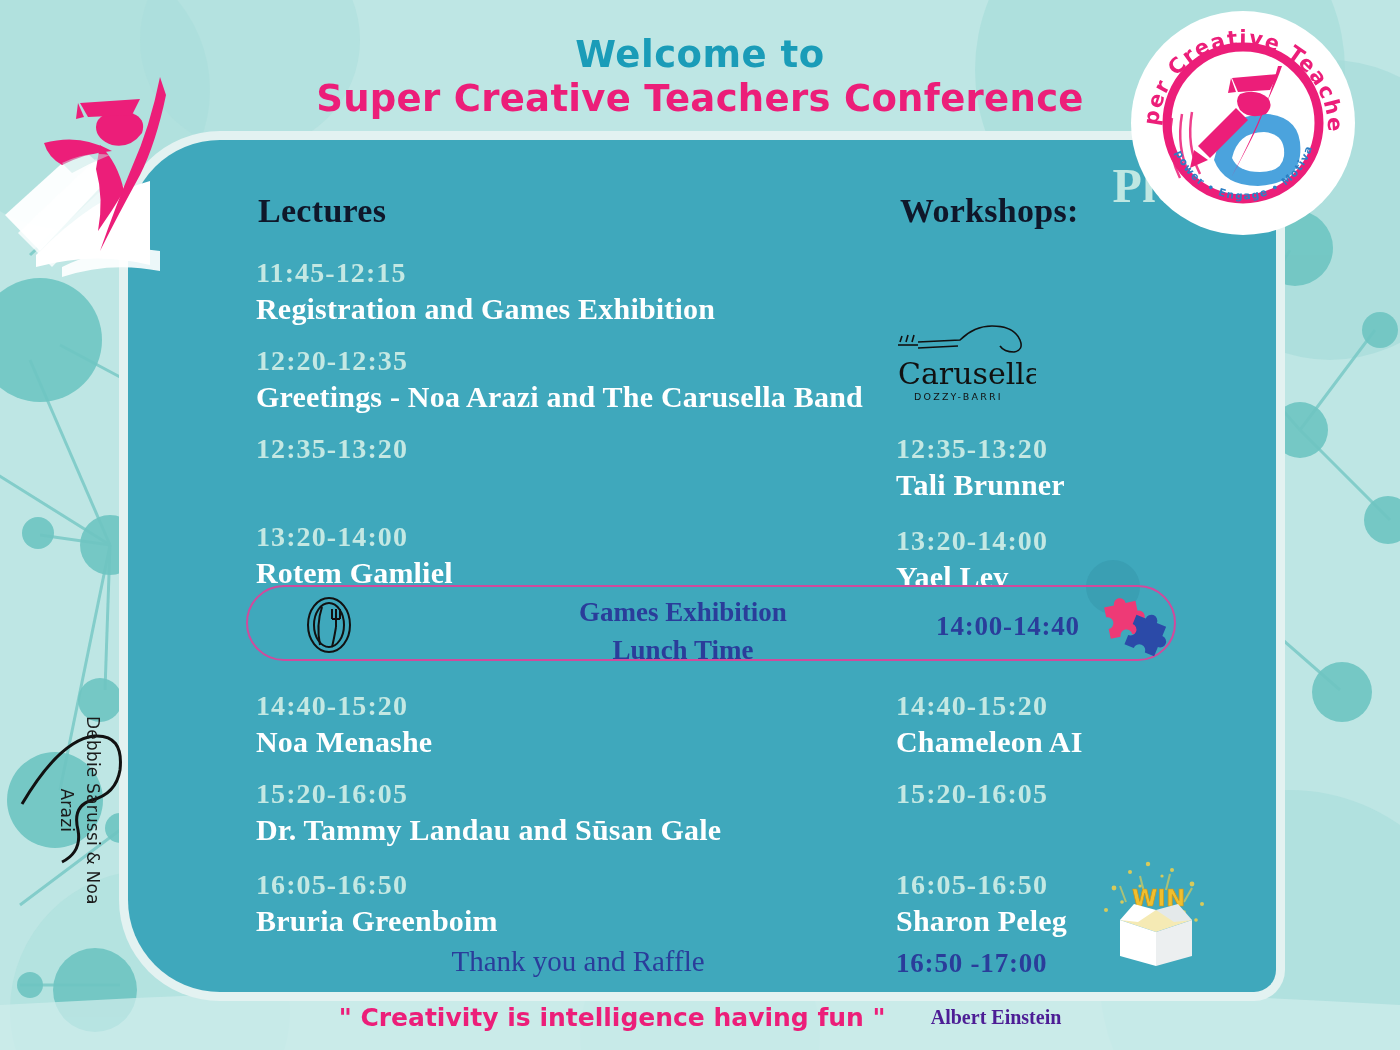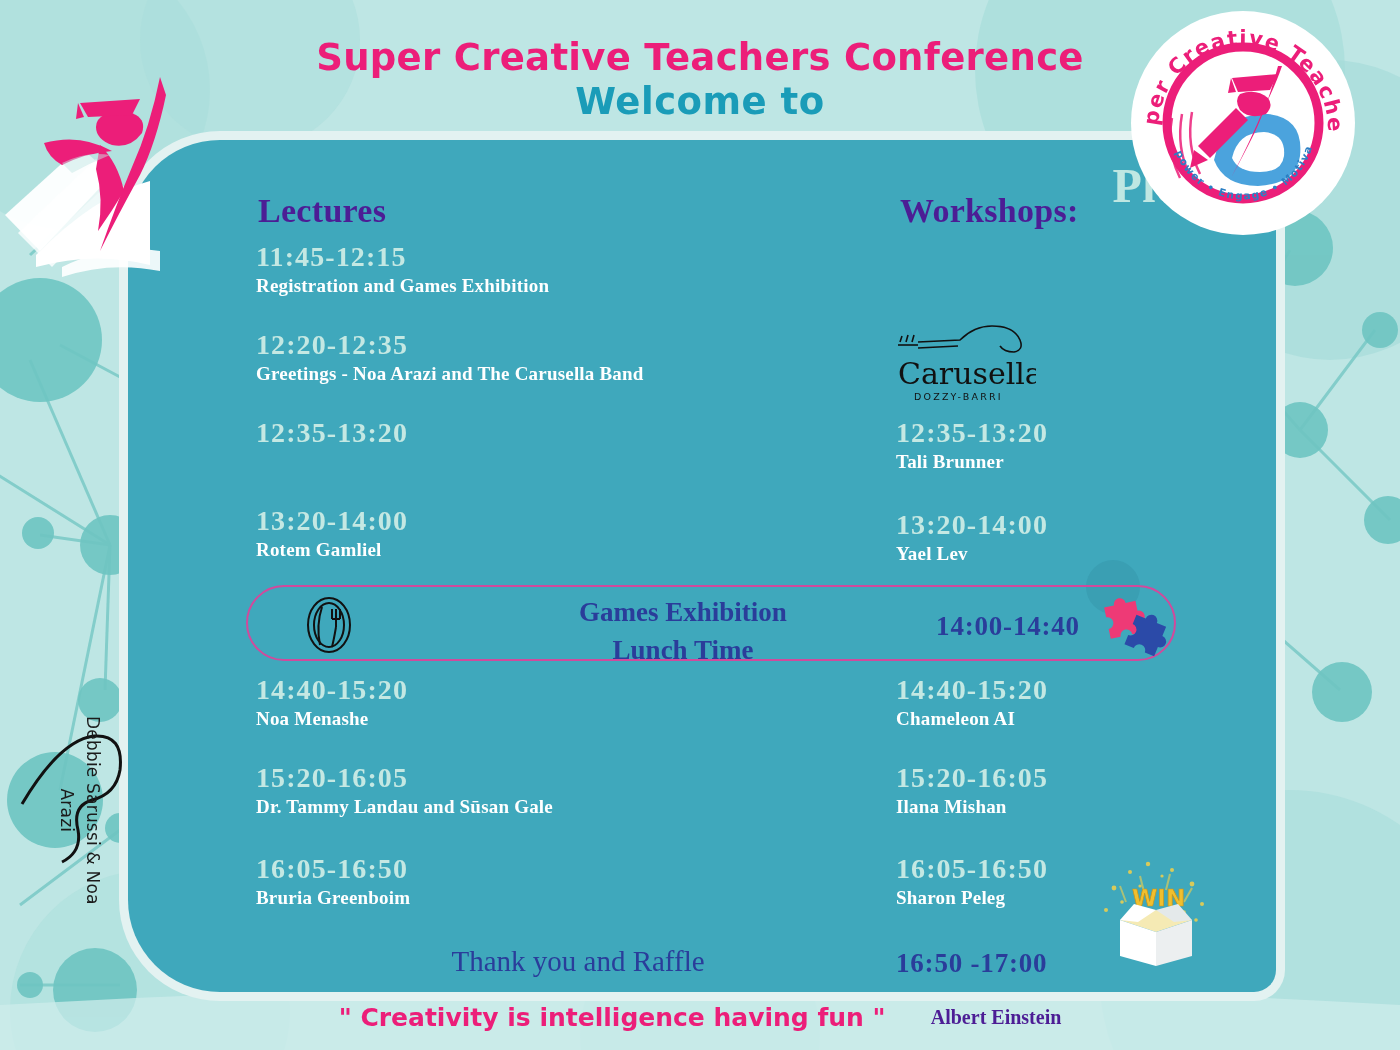--- a/index.html
+++ b/index.html
@@ -50,32 +50,32 @@
   #plenary {
     position: absolute; left: 0; top: 18px; width: 1148px;
     text-align: right;
     font-size: 48px; font-weight: bold; color: #bfe7e2;
     letter-spacing: .5px;
   }
 
   
   .col-head {
     position: absolute; font-size: 34px; font-weight: bold;
-    color: #4c1d95; letter-spacing: .3px;
+    color: #0f172a; letter-spacing: .3px;
   }
   #lectures-head  { left: 130px; top: 52px; }
   #workshops-head { left: 772px; top: 52px; }
 
-  .sched-row { position: absolute; }
+  .sched-row { position: absolute; margin-top: 16px; }
   .time {
     font-size: 28px; font-weight: bold; color: #c4e8e3;
     letter-spacing: 1.1px; line-height: 1.22;
   }
   .who {
-    font-size: 19px; font-weight: bold; color: #ffffff;
+    font-size: 30px; font-weight: bold; color: #ffffff;
     letter-spacing: .2px; line-height: 1.25;
   }
   .lec-col { left: 128px; width: 640px; }
   .wk-col  { left: 768px; width: 330px; }
 
   
   #lunch-bar {
     position: absolute; left: 118px; top: 445px;
     width: 930px; height: 76px;
     border: 2px solid #d14a9c; border-radius: 40px;
@@ -223,22 +223,22 @@
       <path d="M78 48 L84 62 L76 64 Z"></path>
       <path d="M44 88 Q 80 78 112 96 Q 86 98 62 110 Q 48 102 44 88 Z"></path>
       <path d="M100 90 Q 118 108 124 136 Q 112 156 98 176 Q 104 144 96 114 Z"></path>
     </g>
 
     <path d="M62 108 Q 86 96 110 100 Q 90 108 72 118 Z" fill="#c6e8e6" opacity=".5"></path>
   </svg>
 </div>
 
 <div id="header">
+  <div id="welcome-line">Welcome to</div>
   <div id="conf-line">Super Creative Teachers Conference</div>
-  <div id="welcome-line">Welcome to</div>
 </div>
 
 <div id="logo-badge">
   <svg width="230" height="230" viewBox="0 0 230 230">
     <defs>
       <path id="arcPath" d="M 30 122 A 85 85 0 0 1 200 122" fill="none"></path>
       <path id="arcBottom" d="M 46 140 A 72 72 0 0 0 184 140" fill="none"></path>
     </defs>
     <circle cx="115" cy="115" r="112" fill="#ffffff"></circle>
 
@@ -327,21 +327,20 @@
   <div class="sched-row wk-col" style="top:368px">
     <div class="time">13:20-14:00</div>
     <div class="who">Yael Lev</div>
   </div>
   <div class="sched-row wk-col" style="top:533px">
     <div class="time">14:40-15:20</div>
     <div class="who">Chameleon AI</div>
   </div>
   <div class="sched-row wk-col" style="top:621px">
     <div class="time">15:20-16:05</div>
-    <div class="who">Ilana Mishan</div>
   </div>
   <div class="sched-row wk-col" style="top:712px">
     <div class="time">16:05-16:50</div>
     <div class="who">Sharon Peleg</div>
   </div>
 
   <div id="lunch-bar">
     <div id="lunch-icon">
       <svg width="66" height="64" viewBox="0 0 66 64">
         <g stroke="#111" stroke-width="2" fill="none">

